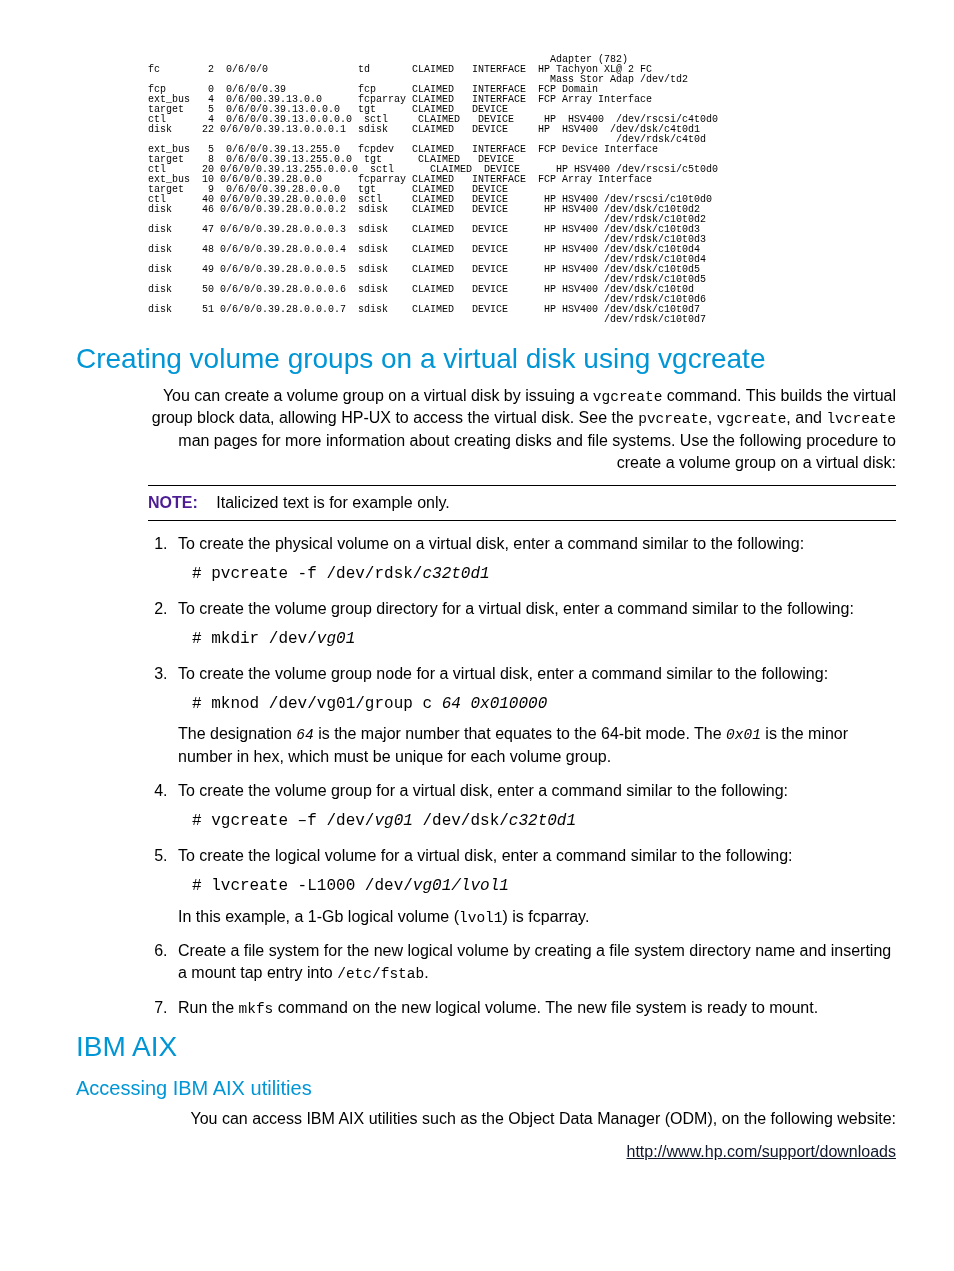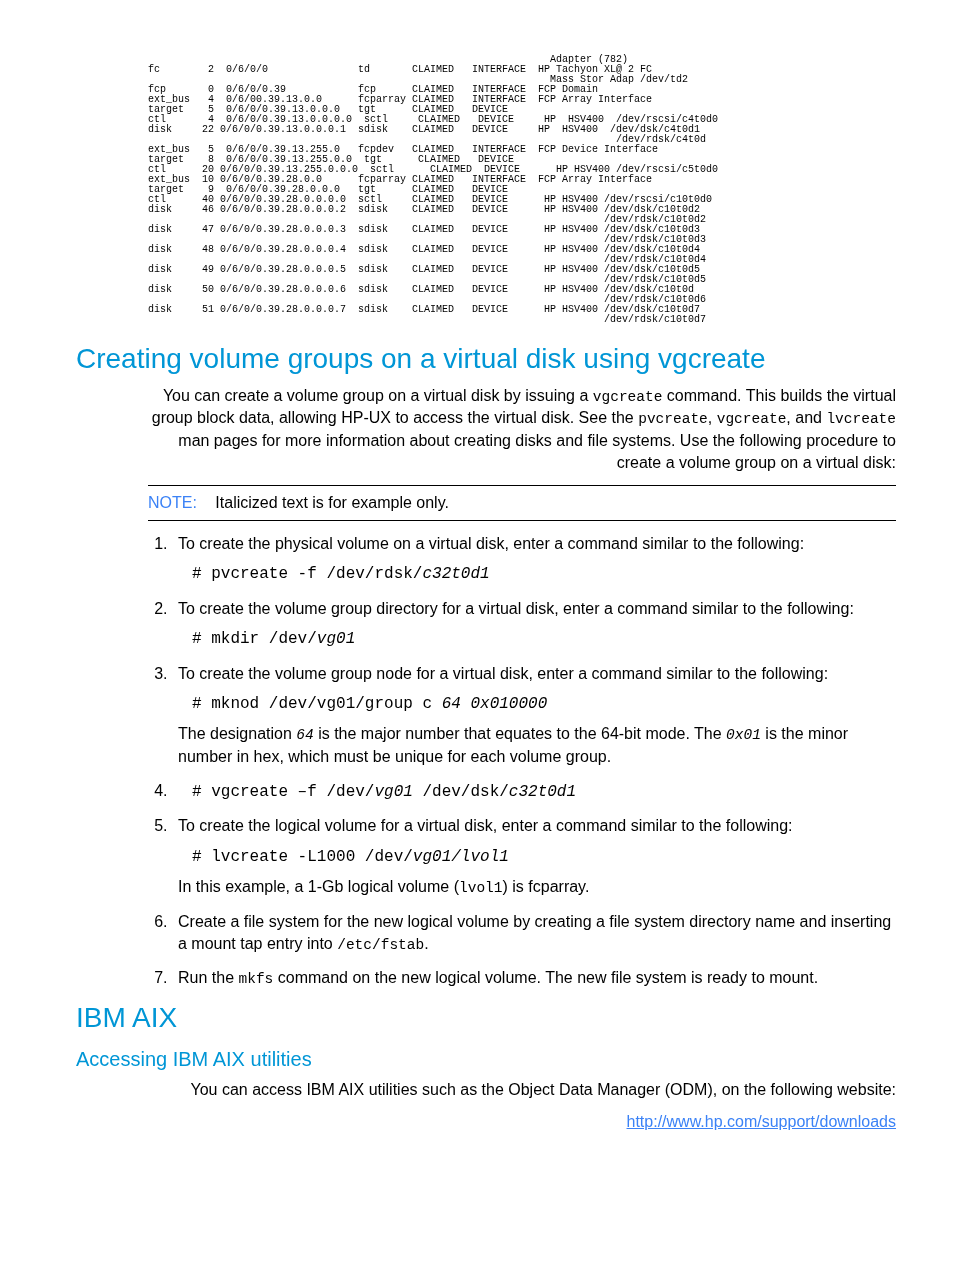--- a/index.html
+++ b/index.html
@@ -48,22 +48,22 @@
     font-family: "Courier New", Courier, monospace;
     font-size: 14.5px;
   }
   .note-box {
     border-top: 1px solid #000;
     border-bottom: 1px solid #000;
     padding: 6px 0;
     margin: 10px 0 12px 0;
   }
   .note-label {
-    color: #3b82f6;
-    font-weight: normal;
+    color: #4c1d95;
+    font-weight: bold;
     padding-right: 14px;
     text-align: center;
   }
   ol.steps {
     list-style: decimal;
     padding-left: 24px;
     margin: 6px 0;
   }
   ol.steps > li {
     margin-bottom: 12px;
@@ -71,21 +71,21 @@
     line-height: 1.4;
   }
   .cmd {
     font-family: "Courier New", Courier, monospace;
     font-size: 16px;
     display: block;
     margin: 8px 0 8px 14px;
   }
   .italic { font-style: italic; }
   a.link {
-    color: #3b82f6;
+    color: #0f172a;
     text-decoration: underline;
   }
 </style>
 </head>
 <body>
 
 <div class="page">
 
   <pre class="terminal">                                                                   Adapter (782)
 fc        2  0/6/0/0               td       CLAIMED   INTERFACE  HP Tachyon XL@ 2 FC
@@ -135,20 +135,21 @@
       <li>
         <span>To create the volume group directory for a virtual disk, enter a command similar to the following:</span>
         <span class="cmd"><span># mkdir /dev/</span><span class="italic">vg01</span></span>
       </li>
       <li>
         <span>To create the volume group node for a virtual disk, enter a command similar to the following:</span>
         <span class="cmd"><span># mknod /dev/vg01/group c </span><span class="italic">64 0x010000</span></span>
         <span>The designation </span><span class="code-inline italic">64</span><span> is the major number that equates to the 64-bit mode. The </span><span class="code-inline italic">0x01</span><span> is the minor number in hex, which must be unique for each volume group.</span>
       </li>
       <li>
+        <span>To create the volume group for a virtual disk, enter a command similar to the following:</span>
         <span class="cmd"><span># vgcreate –f /dev/</span><span class="italic">vg01</span><span> /dev/dsk/</span><span class="italic">c32t0d1</span></span>
       </li>
       <li>
         <span>To create the logical volume for a virtual disk, enter a command similar to the following:</span>
         <span class="cmd"><span># lvcreate -L1000 /dev/</span><span class="italic">vg01/lvol1</span></span>
         <span>In this example, a 1-Gb logical volume (</span><span class="code-inline">lvol1</span><span>) is fcparray.</span>
       </li>
       <li>
         <span>Create a file system for the new logical volume by creating a file system directory name and inserting a mount tap entry into </span><span class="code-inline">/etc/fstab</span><span>.</span>
       </li>

